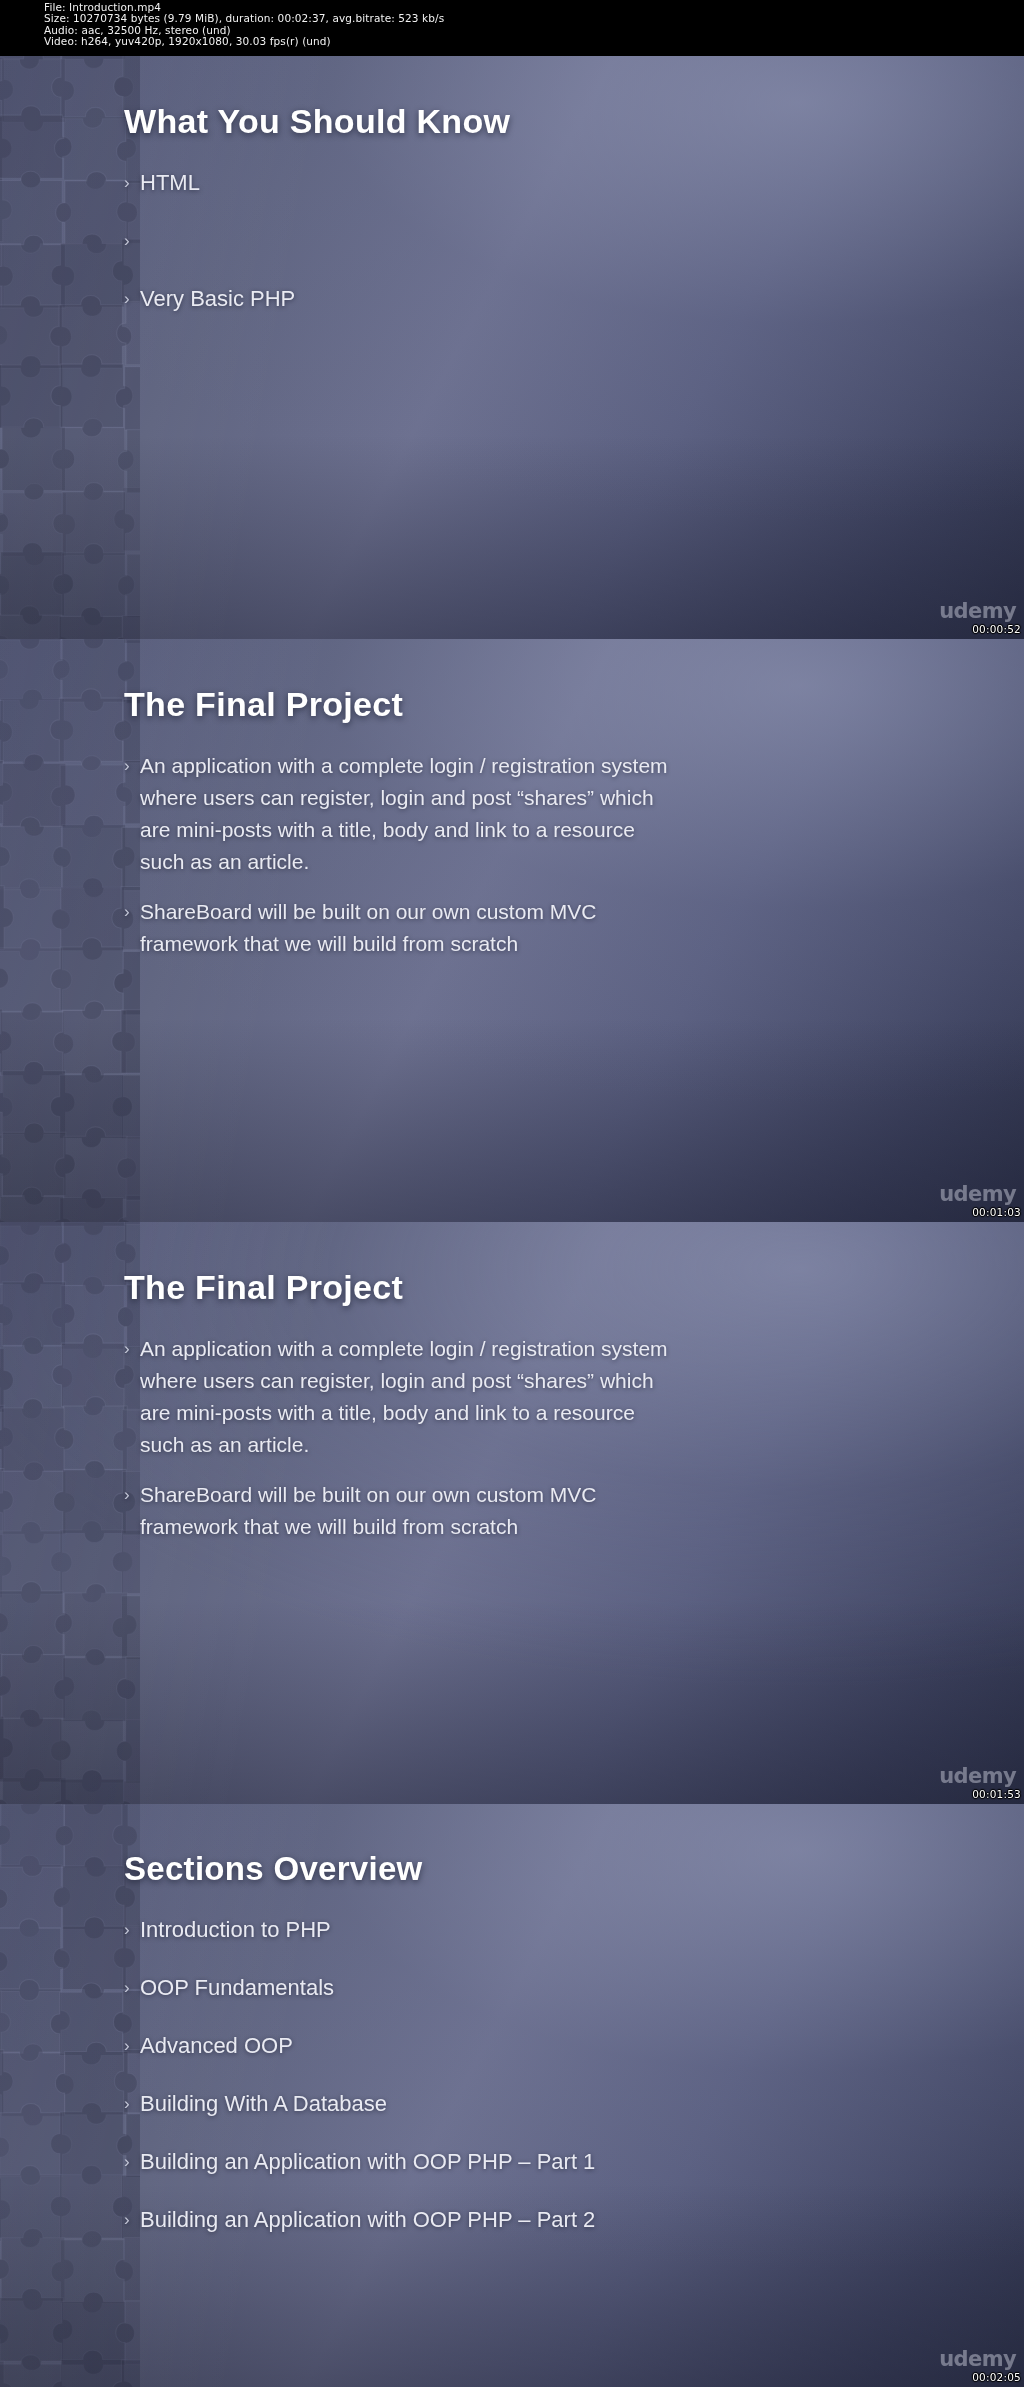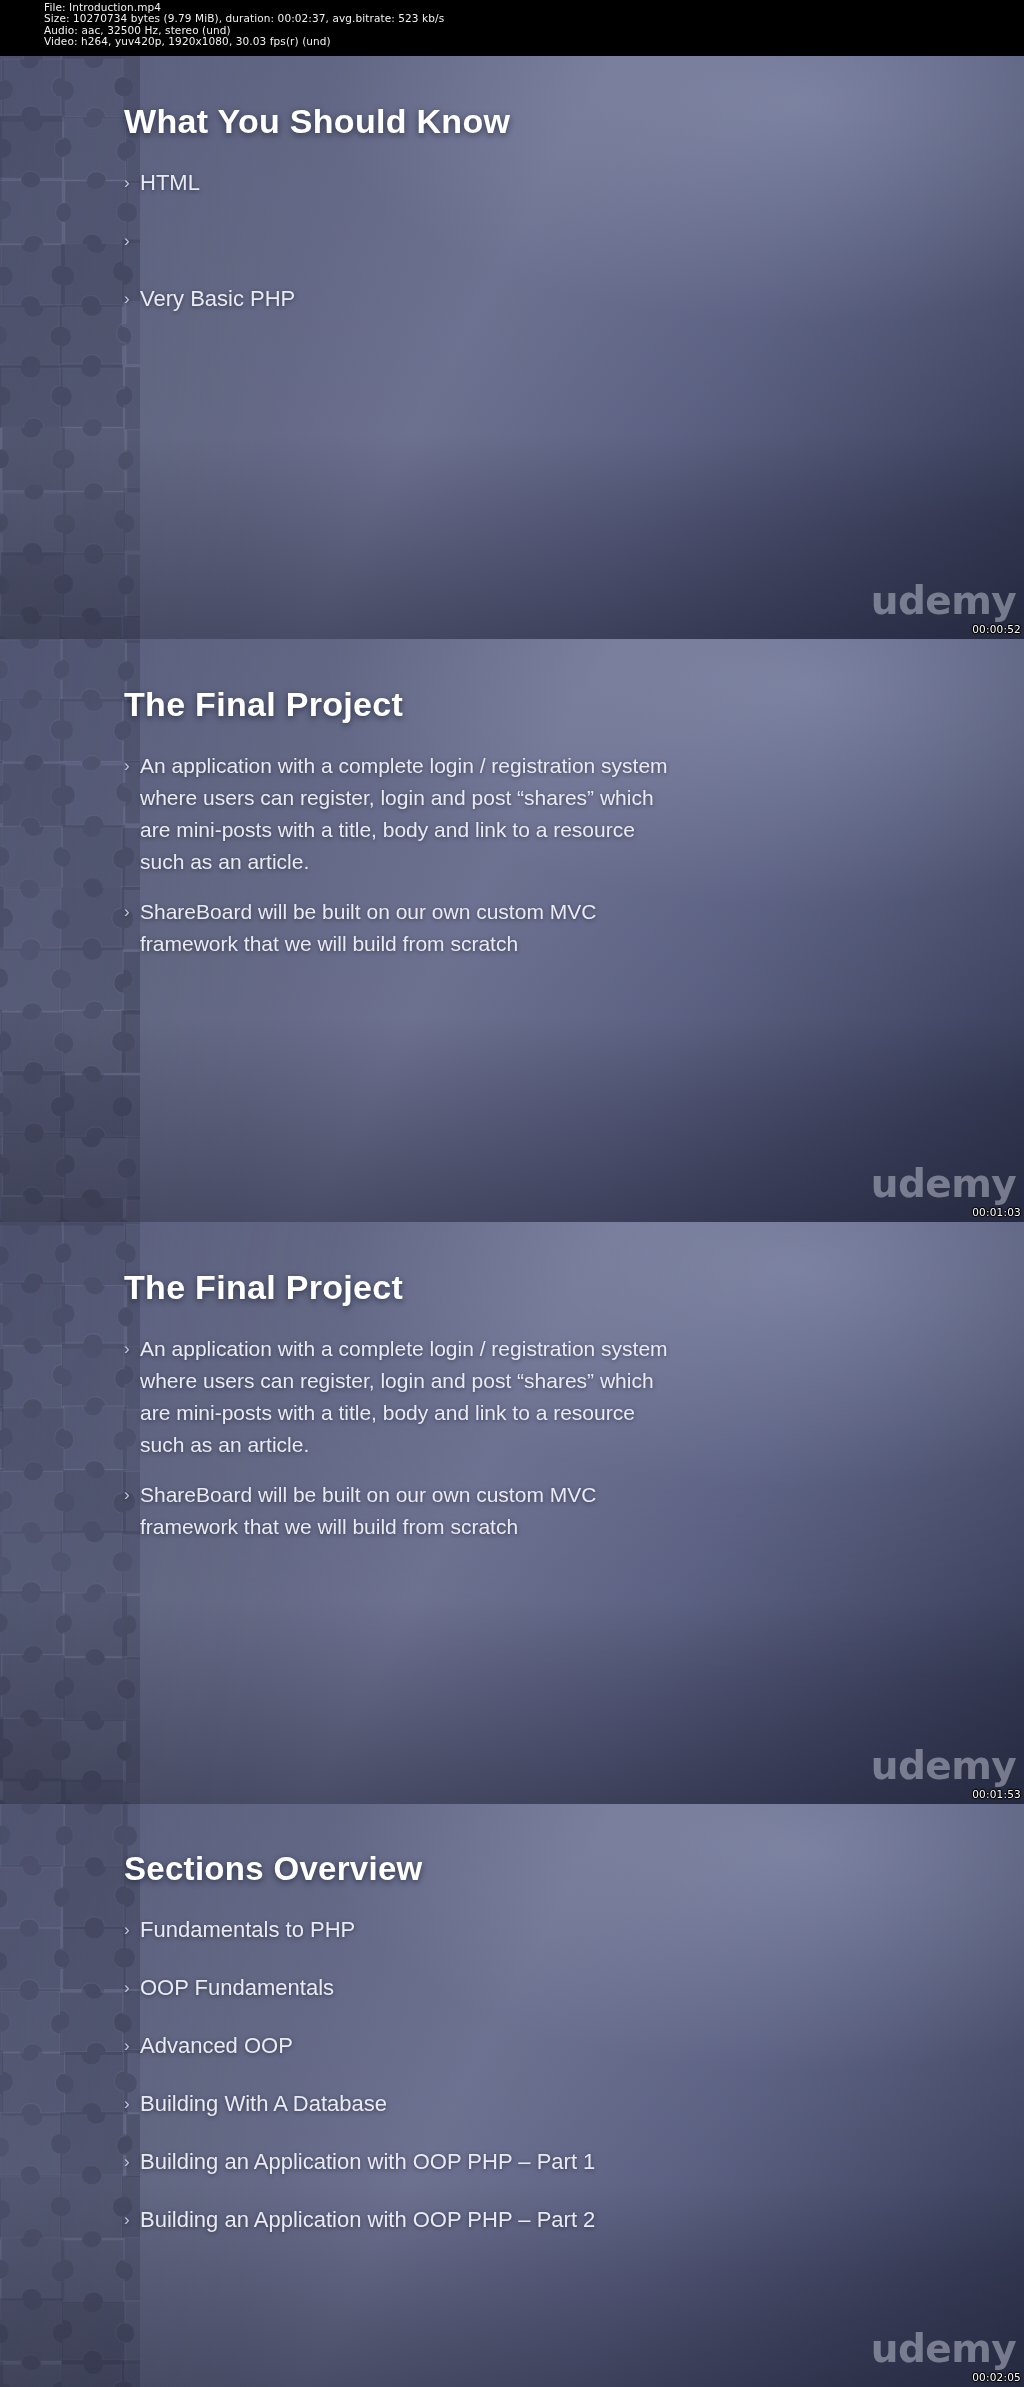--- a/index.html
+++ b/index.html
@@ -90,21 +90,21 @@
 
   
   .bullets.airy .bullet{ margin-bottom:26px; font-size:22px; }
   .bullets.airy .btext{ max-width:620px; }
   .bullets.dense .bullet{ margin-bottom:18px; }
 
   
   .udemy-wm{
     position:absolute; right:8px; bottom:16px;
     color:rgba(226,228,240,.42);
-    font-size:39px; font-weight:bold;
+    font-size:21px; font-weight:bold;
     letter-spacing:-.6px;
     font-family:"DejaVu Sans", sans-serif;
     pointer-events:none;
   }
   .timestamp{
     position:absolute; right:3px; bottom:4px;
     color:#ffffff;
     font-family:"DejaVu Sans", sans-serif;
     font-size:10.5px;
     letter-spacing:.2px;
@@ -439,21 +439,21 @@
           <path d="M121.90334362139917 620.2669495884774 h21.7 c0 -12.4 19.840000000000003 -12.4 19.840000000000003 0 c0 0 0 0 0 0 h21.7 v21.7 c12.4 0 12.4 19.840000000000003 0 19.840000000000003 v21.7 h-21.7 c0 12.4 -19.840000000000003 12.4 -19.840000000000003 0 h-21.7 v-21.7 c-12.4 0 -12.4 -19.840000000000003 0 -19.840000000000003 z" fill="rgba(26,28,48,0.35719547325102885)" stroke="rgba(150,156,190,0.11617549725651578)" stroke-width="1.1"></path>
           <path d="M188.0522119341564 622.8911265432099 h21.7 c0 -12.4 19.840000000000003 -12.4 19.840000000000003 0 c0 0 0 0 0 0 h21.7 v21.7 c12.4 0 12.4 19.840000000000003 0 19.840000000000003 v21.7 h-21.7 c0 12.4 -19.840000000000003 12.4 -19.840000000000003 0 h-21.7 v-21.7 c-12.4 0 -12.4 -19.840000000000003 0 -19.840000000000003 z" fill="rgba(26,28,48,0.33422256515775034)" stroke="rgba(150,156,190,0.1425503257887517)" stroke-width="1.1"></path>
         </svg>
       </div>
      <div class="sheen"></div>
      <div class="slide-body">
        <div class="slide-title">Sections Overview</div>
        <ul class="bullets airy">
           <li class="bullet">
        <span class="chev">›</span>
-       <span class="btext">Fundamentals to PHP</span>
+       <span class="btext">Introduction to PHP</span>
      </li>
           <li class="bullet">
        <span class="chev">›</span>
        <span class="btext">OOP Fundamentals</span>
      </li>
           <li class="bullet">
        <span class="chev">›</span>
        <span class="btext">Advanced OOP</span>
      </li>
           <li class="bullet">

